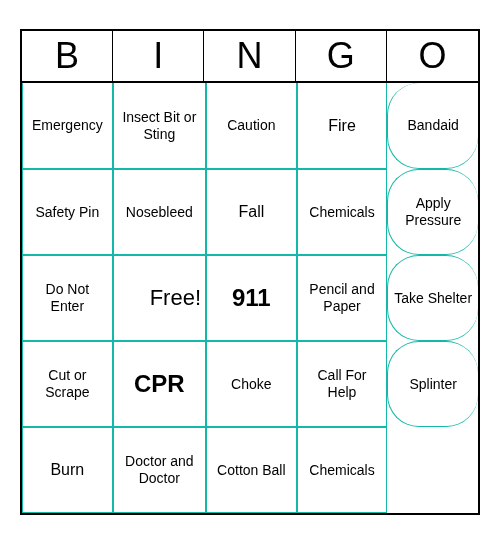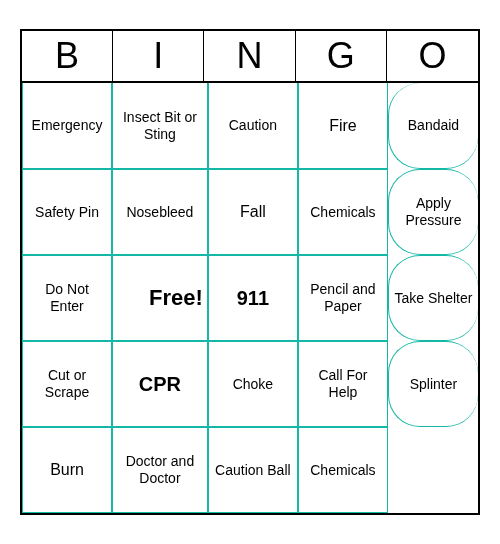--- a/index.html
+++ b/index.html
@@ -57,26 +57,26 @@
       border-radius: 32px;
     }
     .bingo-cell:nth-child(-n+5) {
       border-top: none;
     }
     .bingo-cell.large-text {
       font-size: 16px;
       font-weight: normal;
     }
     .bingo-cell.medium-text {
-      font-size: 20px;
+      font-size: 24px;
       font-weight: bold;
     }
     .bingo-cell.free {
       font-size: 22px;
-      font-weight: bold;
+      font-weight: normal;
       padding-left: 36px;
     }
   </style>
 </head>
 <body>
 
 <div class="bingo-card">
   <div class="bingo-header">
   <div class="bingo-letter">B</div>
       <div class="bingo-letter">I</div>
@@ -100,16 +100,16 @@
       <div class="bingo-cell medium-text">911</div>
       <div class="bingo-cell">Pencil and Paper</div>
       <div class="bingo-cell">Take Shelter</div>
       <div class="bingo-cell">Cut or Scrape</div>
       <div class="bingo-cell medium-text">CPR</div>
       <div class="bingo-cell">Choke</div>
       <div class="bingo-cell">Call For Help</div>
       <div class="bingo-cell">Splinter</div>
       <div class="bingo-cell large-text">Burn</div>
       <div class="bingo-cell">Doctor and Doctor</div>
-      <div class="bingo-cell">Caution Ball</div>
+      <div class="bingo-cell">Cotton Ball</div>
       <div class="bingo-cell">Chemicals</div>
     </div>
 </div>
 
 </body></html>

